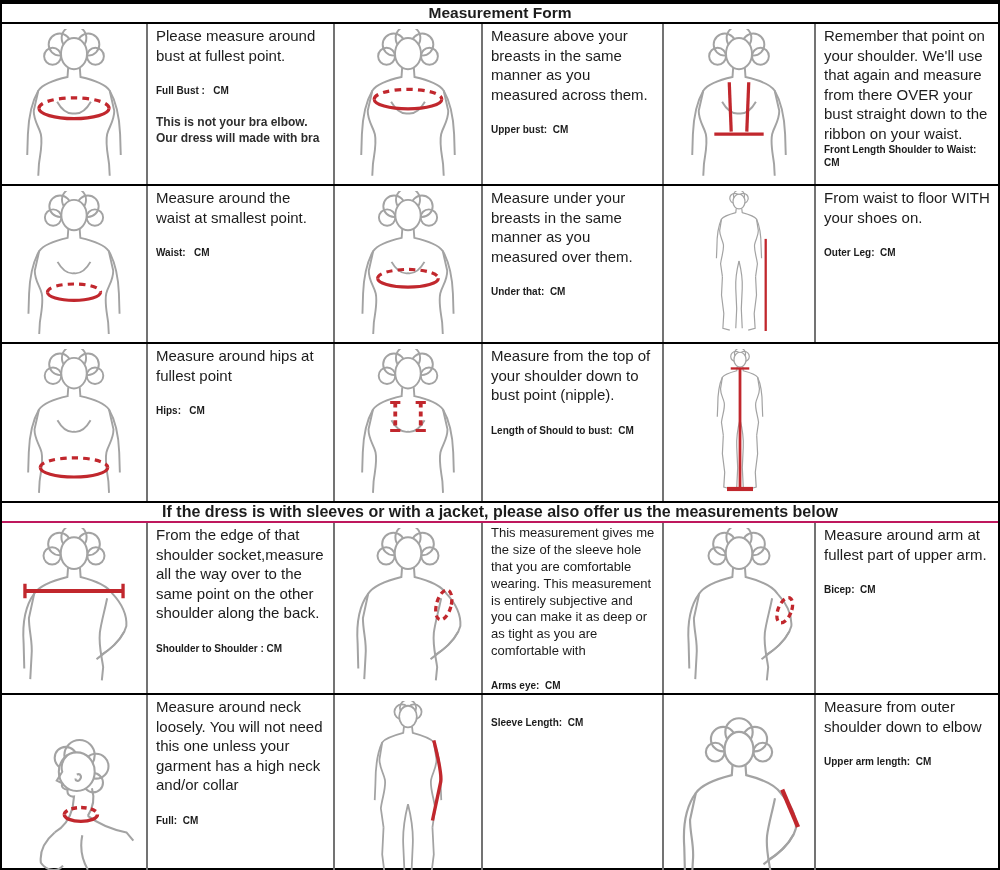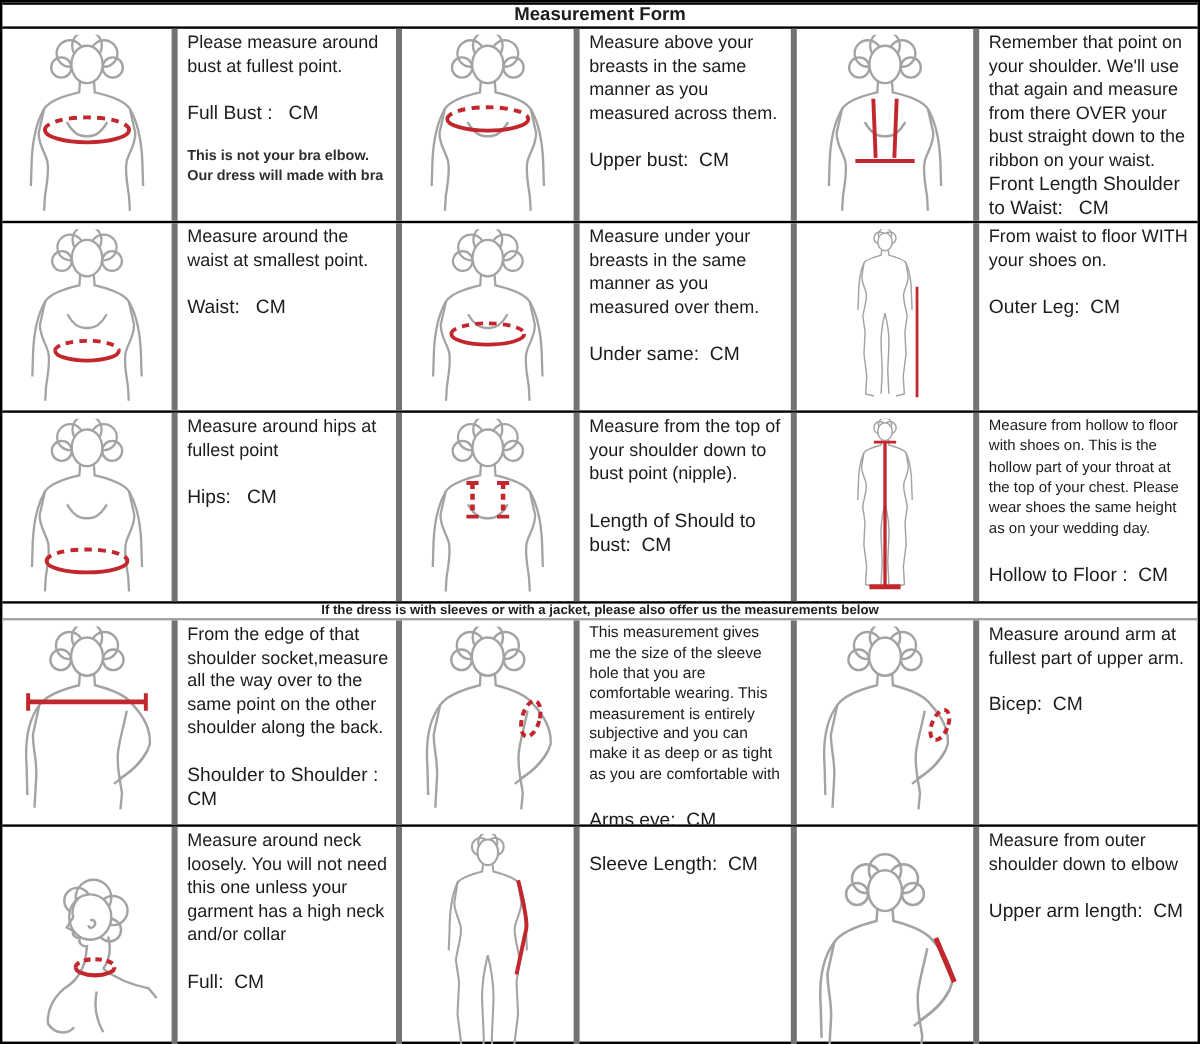--- a/index.html
+++ b/index.html
@@ -1,30 +1,30 @@
 <!DOCTYPE html>
 <html><head>
 <meta charset="utf-8">
 <style>
   html,body{margin:0;padding:0;background:#fff;}
   body{width:1000px;font-family:"Liberation Sans", sans-serif;color:#1c1c1c;}
   .frame{box-sizing:border-box;width:1000px;height:870px;border:2px solid #000;display:flex;flex-direction:column;}
   .strip{height:3px;border-bottom:2px solid #000;}
   .title-row{box-sizing:border-box;height:26px;border-bottom:2px solid #000;display:flex;align-items:center;justify-content:center;font-weight:bold;font-size:15.5px;}
-  .banner-row{box-sizing:border-box;height:29px;border-bottom:2px solid #a3a3a3;display:flex;align-items:flex-start;justify-content:center;font-weight:bold;font-size:11px;}
+  .banner-row{box-sizing:border-box;height:29px;border-bottom:2px solid #be185d;display:flex;align-items:flex-start;justify-content:center;font-weight:bold;font-size:16px;}
   .grid-row{box-sizing:border-box;display:grid;grid-template-columns:146px 187px 148px 181px 152px 1fr;border-bottom:2px solid #000;}
   .grid-row.last{border-bottom:none;flex:1;}
   .r1{height:162px}.r2{height:158px}.r3{height:159px}.r4{height:172px}
-  .cell{box-sizing:border-box;border-right:5px solid #737373;overflow:hidden;}
+  .cell{box-sizing:border-box;border-right:2px solid #737373;overflow:hidden;}
   .cell:last-child{border-right:none;}
   .cell.img{display:flex;align-items:center;justify-content:center;padding:3px;}
   .cell.img svg{height:97%;width:100%;}
   .cell.txt{padding:2px 5px 2px 8px;}
   .desc{margin:0;font-size:15px;line-height:1.3;}
-  .label{margin:20px 0 0 0;font-weight:normal;font-size:16px;line-height:1.25;white-space:pre-wrap;}
+  .label{margin:20px 0 0 0;font-weight:bold;font-size:10px;line-height:1.25;white-space:pre-wrap;}
   .note{margin:16px 0 0 0;font-weight:bold;font-size:12px;line-height:1.4;color:#2e2e2e;white-space:pre-line;}
   .tight .label{margin-top:1px;}
   .mt14 .label{}
   .small .desc{font-size:12.5px;line-height:1.38;}
   .small2 .desc{font-size:13px;line-height:1.3;}
   .pt2{padding-top:3px}.pt4{padding-top:5px}.pt8{padding-top:9px}.pt10{padding-top:11px}
   .pt12{padding-top:13px}.pt22{padding-top:23px}.pt30{padding-top:30px}.pt32{padding-top:33px}
   .pt35{padding-top:36px}.pt40{padding-top:41px}
   .red{stroke:#c1272d;fill:none;stroke-width:2.5px;}
   .red.w3{stroke-width:3px;}
@@ -140,21 +140,21 @@
     <div class="cell img">
       <svg viewBox="0 0 100 115">
         <use href="#headF"></use>
           <use href="#torsoF"></use>
         <path class="red" d="M26,69 A24 7 0 0 0 74,69"></path>
         <path class="red dash" d="M26,69 A24 7 0 0 1 74,69"></path>
       </svg>
     </div>
     <div class="cell txt pt10">
       <p class="desc">Measure under your breasts in the same manner as you measured over them.</p>
-      <p class="label">Under same:  CM</p>
+      <p class="label">Under that:  CM</p>
     </div>
     <div class="cell img">
       <svg viewBox="0 0 100 158">
         <use href="#bodyF"></use>
         <path class="red" d="M79,52 L79,152"></path>
       </svg>
     </div>
     <div class="cell txt pt32">
       <p class="desc">From waist to floor WITH your shoes on.</p>
       <p class="label">Outer Leg:  CM</p>
@@ -187,24 +187,20 @@
       <p class="desc">Measure from the top of your shoulder down to bust point (nipple).</p>
       <p class="label">Length of Should to bust:  CM</p>
     </div>
     <div class="cell img">
       <svg viewBox="0 0 100 158">
         <use href="#bodyF"></use>
         <path class="red" d="M40,21 H60"></path>
         <path class="red w3" d="M50,21 V151"></path>
         <path class="red w5" d="M36,151 H64"></path>
       </svg>
-    </div>
-    <div class="cell txt pt2 small">
-      <p class="desc">Measure from hollow to floor with shoes on. This is the hollow part of your throat at the top of your chest. Please wear shoes the same height as on your wedding day.</p>
-      <p class="label">Hollow to Floor :  CM</p>
     </div>
   </div>
 
   <div class="banner-row">
     <span>If the dress is with sleeves or with a jacket, please also offer us the measurements below</span>
   </div>
 
   <div class="grid-row r4">
     <div class="cell img">
       <svg viewBox="0 0 100 120">

